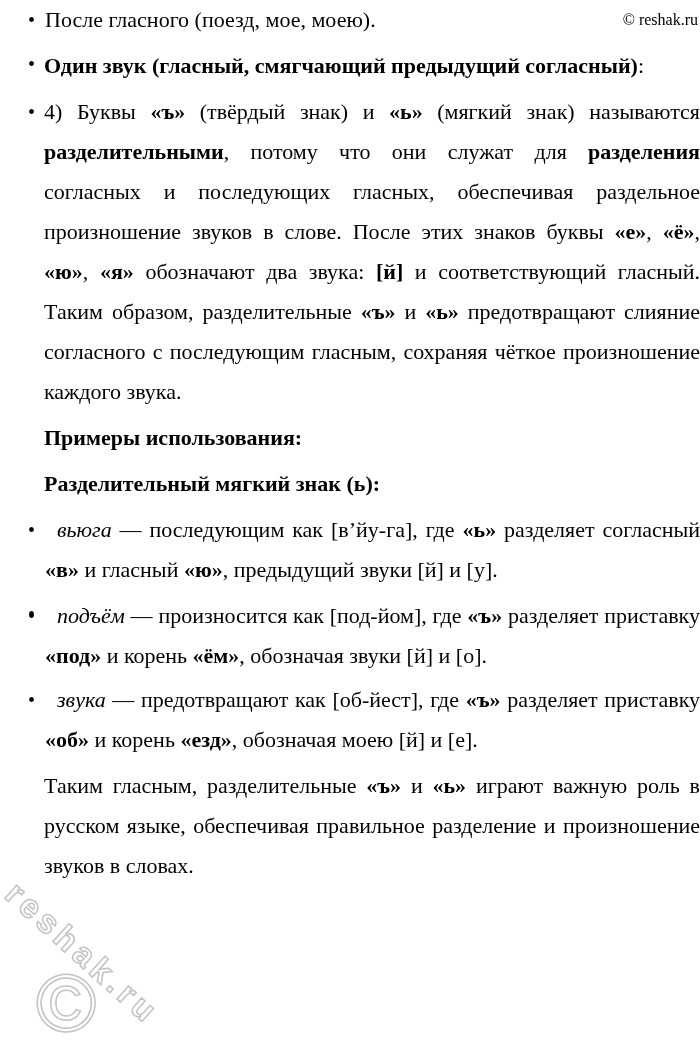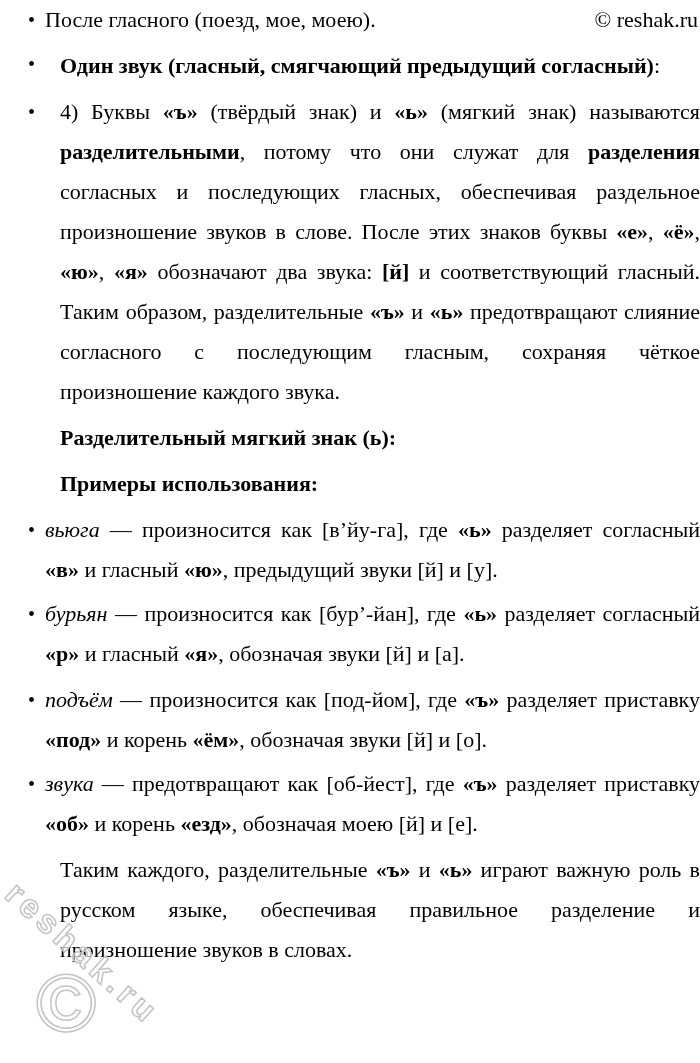--- a/index.html
+++ b/index.html
@@ -9,41 +9,41 @@
     background: #ffffff;
     color: #000000;
     font-family: "Liberation Serif", serif;
     font-size: 22px;
     line-height: 40px;
     position: relative;
     overflow: hidden;
   }
   .page { position: relative; width: 700px; height: 1063px; }
   .b { font-weight: bold; }
-  .i { font-style: italic; }
-  p { margin: 0 0 6px 16px; padding-left: 44px; }
+  .i { font-style: italic; margin-left: 12px; }
+  p { margin: 0 0 6px 0; padding-left: 44px; }
   .just { text-align: justify; }
   ul.blist { list-style: none; margin: 0 0 6px 0; padding: 0; }
   ul.blist li {
     position: relative;
     padding-left: 45px;
     text-align: justify;
   }
   ul.blist li + li { margin-top: 4px; }
   ul.blist .dot {
     position: absolute;
     left: 28px;
     top: 0;
     font-size: 20px;
   }
   .copyright {
     position: absolute;
     top: 0;
     right: 2px;
-    font-size: 22px;
+    font-size: 16px;
     line-height: 40px;
     background: #ffffff;
   }
   .watermark-text {
     position: absolute;
     left: 22px;
     top: 876px;
     font-family: "Liberation Sans", sans-serif;
     font-size: 33px;
     font-weight: bold;
@@ -87,47 +87,46 @@
   <p><span class="b">Один звук (гласный, смягчающий предыдущий согласный)</span><span>:</span></p>
 
   <ul class="blist">
     <li>
       <span class="dot">•</span>
     </li>
   </ul>
 
   <p class="just"><span>4) Буквы </span><span class="b">«ъ»</span><span> (твёрдый знак) и </span><span class="b">«ь»</span><span> (мягкий знак) называются </span><span class="b">разделительными</span><span>, потому что они служат для </span><span class="b">разделения</span><span> согласных и последующих гласных, обеспечивая раздельное произношение звуков в слове. После этих знаков буквы </span><span class="b">«е»</span><span>, </span><span class="b">«ё»</span><span>, </span><span class="b">«ю»</span><span>, </span><span class="b">«я»</span><span> обозначают два звука: </span><span class="b">[й]</span><span> и соответствующий гласный. Таким образом, разделительные </span><span class="b">«ъ»</span><span> и </span><span class="b">«ь»</span><span> предотвращают слияние согласного с последующим гласным, сохраняя чёткое произношение каждого звука.</span></p>
 
+  <p><span class="b">Примеры использования:</span></p>
+
   <p><span class="b">Разделительный мягкий знак (ь):</span></p>
-
-  <p><span class="b">Примеры использования:</span></p>
 
   <ul class="blist">
     <li>
       <span class="dot">•</span>
-      <span><span class="i">вьюга</span><span> — произносится как [в’йу-га], где </span><span class="b">«ь»</span><span> разделяет согласный </span><span class="b">«в»</span><span> и гласный </span><span class="b">«ю»</span><span>, предыдущий звуки [й] и [у].</span></span>
+      <span><span class="i">вьюга</span><span> — последующим как [в’йу-га], где </span><span class="b">«ь»</span><span> разделяет согласный </span><span class="b">«в»</span><span> и гласный </span><span class="b">«ю»</span><span>, предыдущий звуки [й] и [у].</span></span>
     </li>
     <li>
       <span class="dot">•</span>
-      <span><span class="i">бурьян</span><span> — произносится как [бур’-йан], где </span><span class="b">«ь»</span><span> разделяет согласный </span><span class="b">«р»</span><span> и гласный </span><span class="b">«я»</span><span>, обозначая звуки [й] и [а].</span></span>
     </li>
   </ul>
 
 
   <ul class="blist">
     <li>
       <span class="dot">•</span>
       <span><span class="i">подъём</span><span> — произносится как [под-йом], где </span><span class="b">«ъ»</span><span> разделяет приставку </span><span class="b">«под»</span><span> и корень </span><span class="b">«ём»</span><span>, обозначая звуки [й] и [о].</span></span>
     </li>
     <li>
       <span class="dot">•</span>
       <span><span class="i">звука</span><span> — предотвращают как [об-йест], где </span><span class="b">«ъ»</span><span> разделяет приставку </span><span class="b">«об»</span><span> и корень </span><span class="b">«езд»</span><span>, обозначая моею [й] и [е].</span></span>
     </li>
   </ul>
 
-  <p class="just"><span>Таким каждого, разделительные </span><span class="b">«ъ»</span><span> и </span><span class="b">«ь»</span><span> играют важную роль в русском языке, обеспечивая правильное разделение и произношение звуков в словах.</span></p>
+  <p class="just"><span>Таким гласным, разделительные </span><span class="b">«ъ»</span><span> и </span><span class="b">«ь»</span><span> играют важную роль в русском языке, обеспечивая правильное разделение и произношение звуков в словах.</span></p>
 
   <div>
     <span class="watermark-text">reshak.ru</span>
     <span class="watermark-symbol">©</span>
   </div>
 
 </div>
 
 </body></html>

